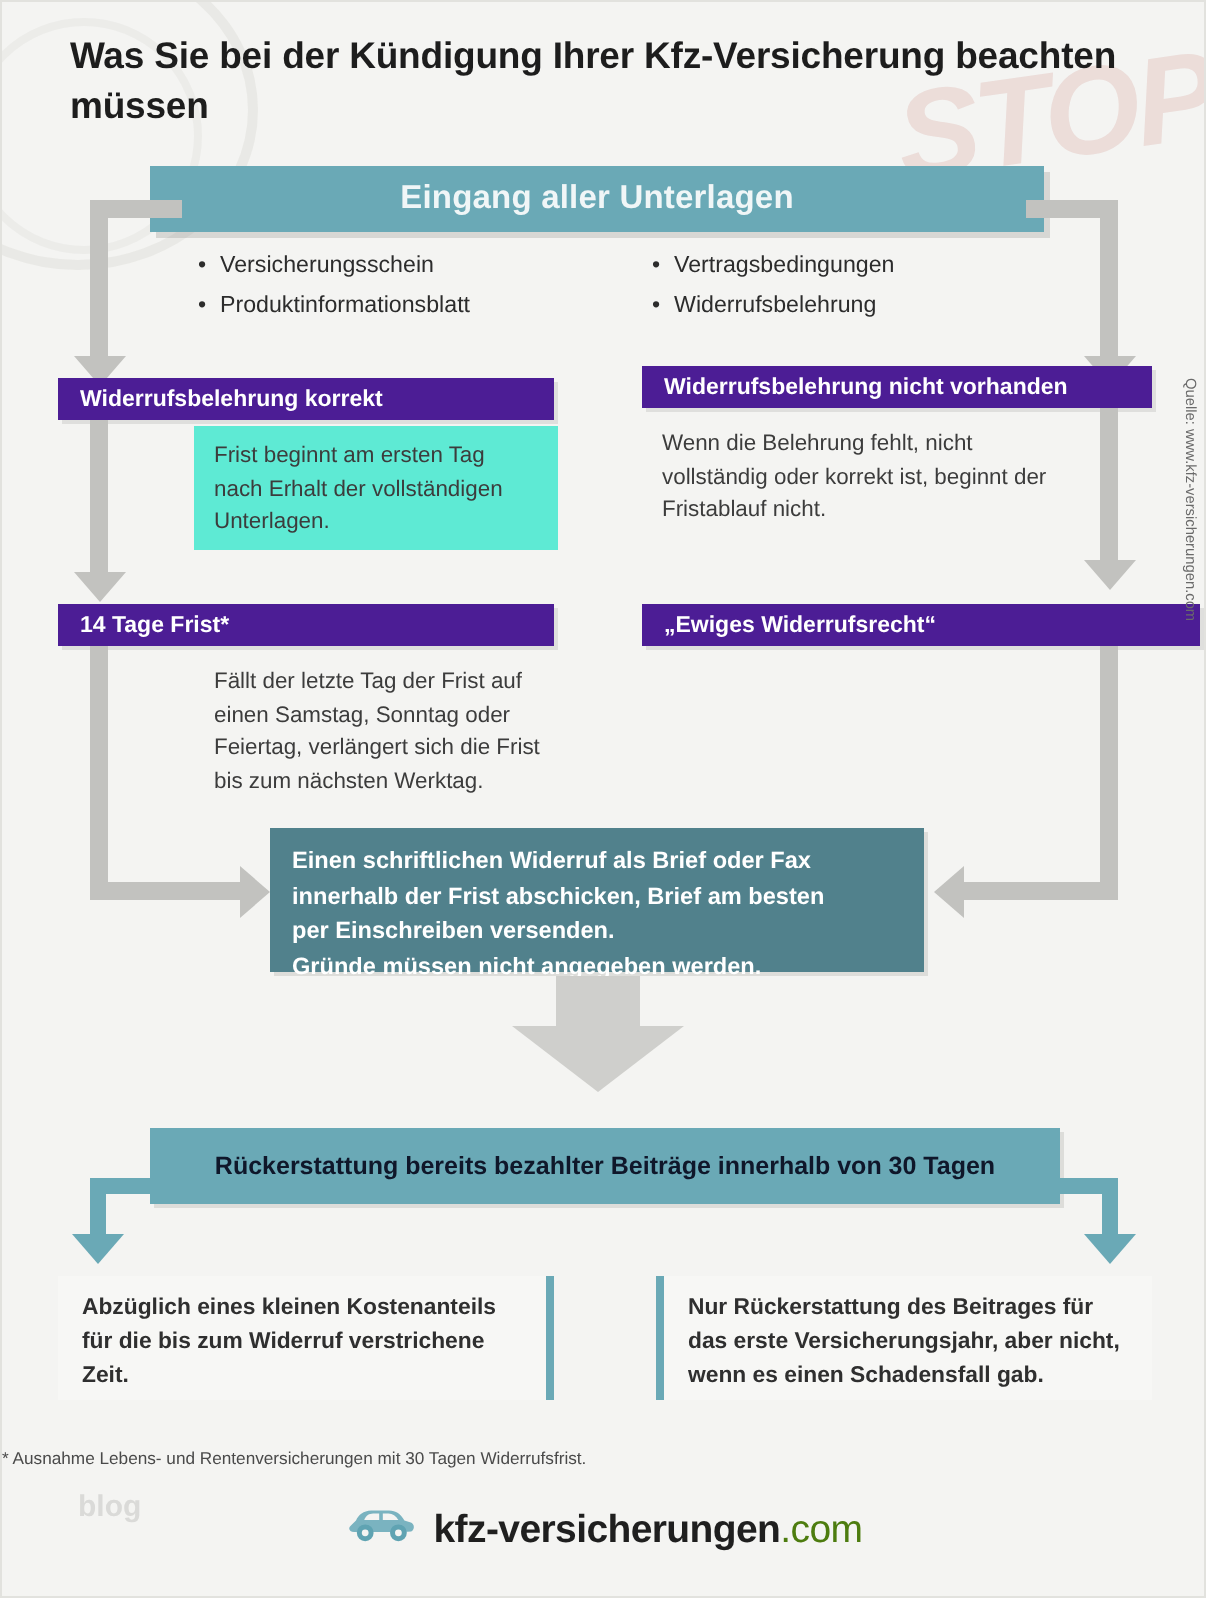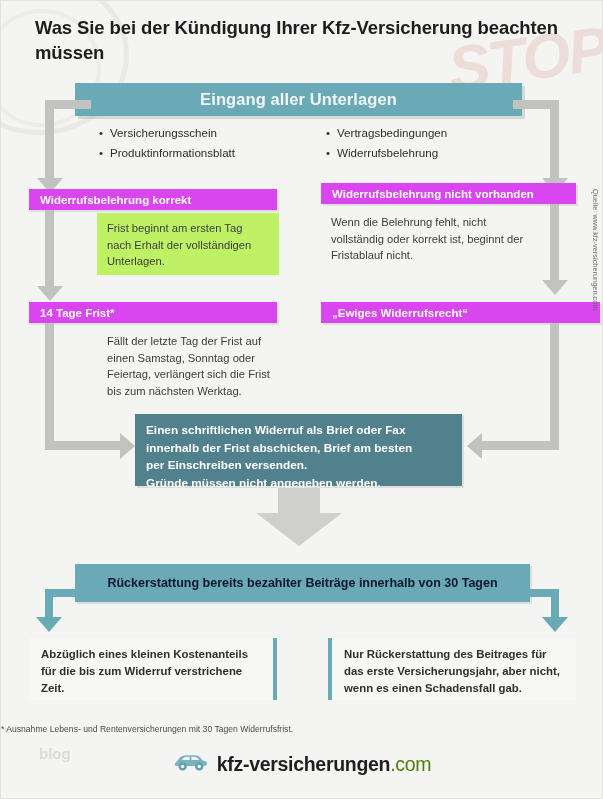--- a/index.html
+++ b/index.html
@@ -53,30 +53,30 @@
     position:absolute;left:74px;top:82px;width:447px;height:33px;
     background:#6aa9b6;
     color:#f0f6f7;
     font-size:16.5px;font-weight:bold;
     display:flex;align-items:center;justify-content:center;
     box-shadow:3px 3px 0 rgba(140,140,136,.28);
     letter-spacing:.1px;
   }
   .sec-hdr{
     position:absolute;height:21px;
-    background:#d946ef;
+    background:#4c1d95;
     color:#ffffff;
     font-size:11.5px;font-weight:bold;
     display:flex;align-items:center;
     padding-left:11px;box-sizing:border-box;
     box-shadow:2px 2px 0 rgba(150,150,146,.22);
   }
   .body-box{
     position:absolute;
-    background:#bef264;
+    background:#5eead4;
     color:#3c3c3c;
     font-size:11.2px;line-height:16.5px;
     box-sizing:border-box;
     padding:7px 10px;
   }
   .bullets{
     position:absolute;
     font-size:11.6px;line-height:20px;color:#2c2c2c;
   }
   .bullets div{padding-left:2px;}

